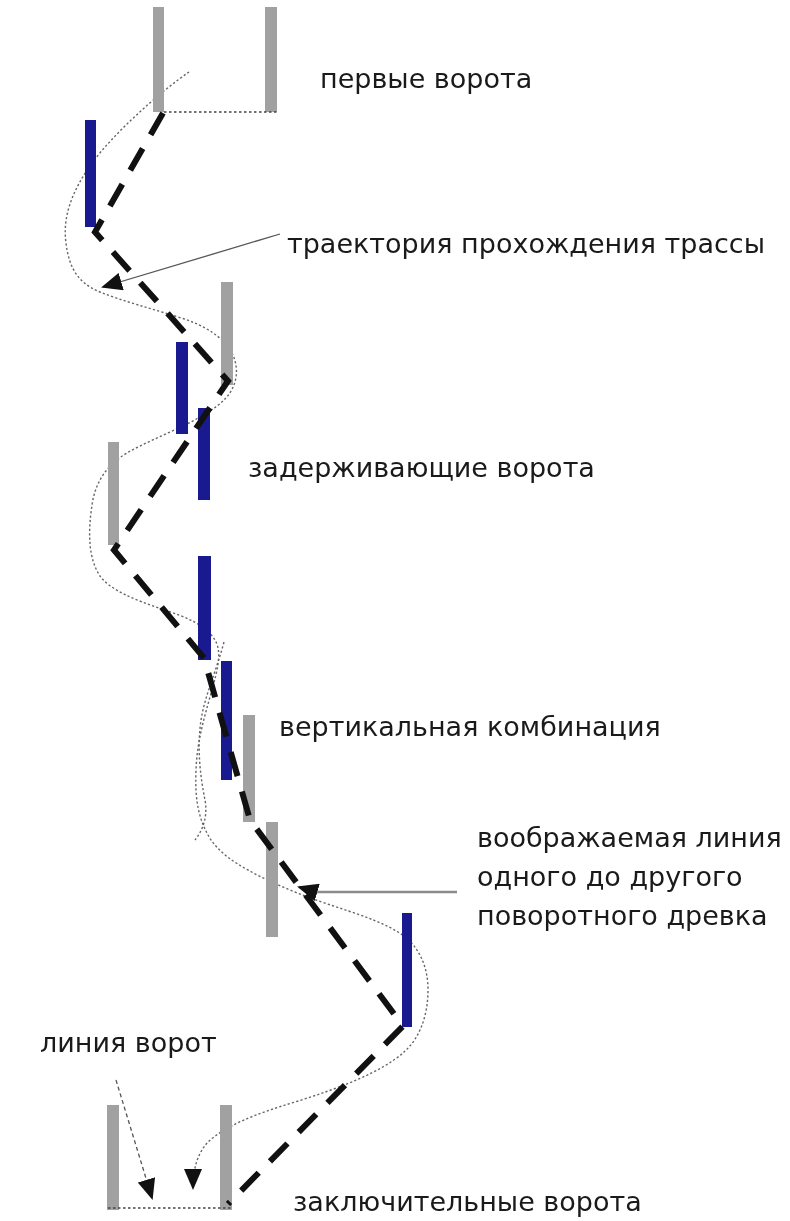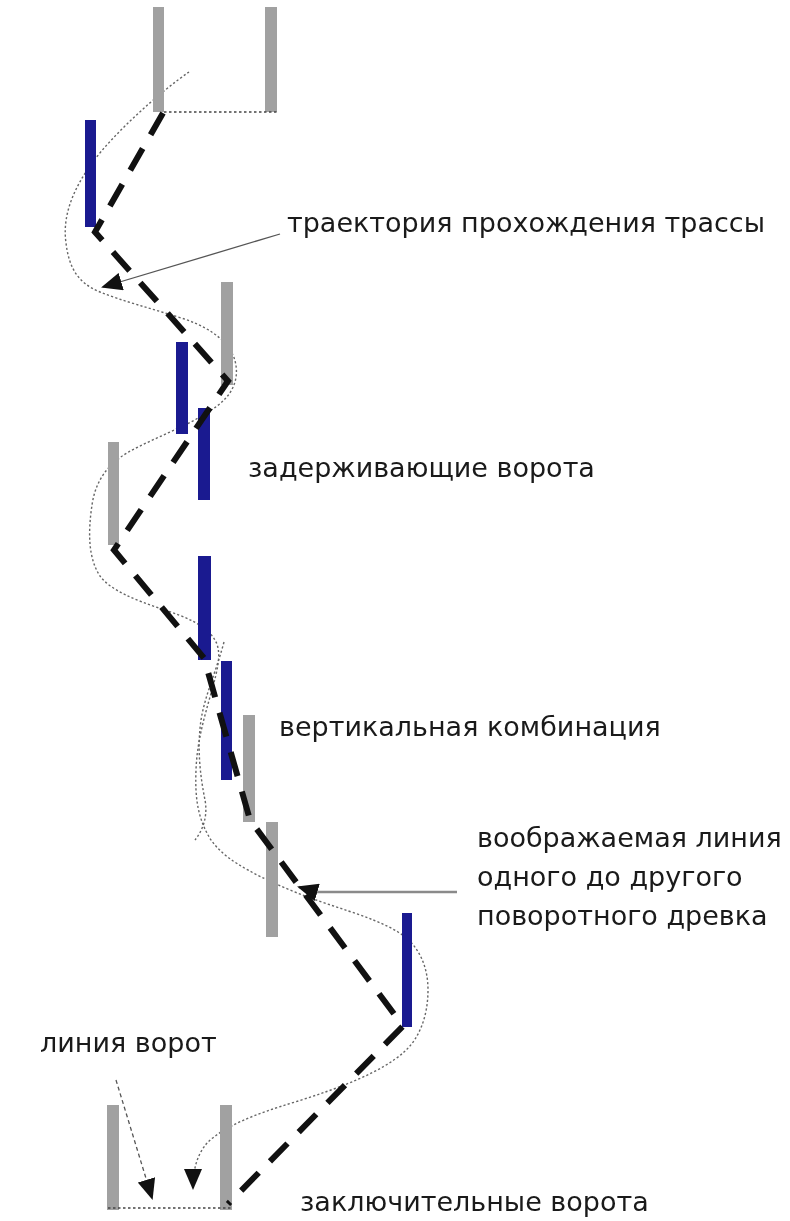--- a/index.html
+++ b/index.html
@@ -26,26 +26,26 @@
     position: absolute;
     color: #1a1a1a;
     font-size: 27px;
     line-height: 34px;
     white-space: nowrap;
   }
   .lbl-multi {
     line-height: 39px;
   }
   .lbl-first-gate      { left: 320px; top: 62px;  }
-  .lbl-trajectory      { left: 287px; top: 206px; }
+  .lbl-trajectory      { left: 287px; top: 227px; }
   .lbl-delaying-gate   { left: 248px; top: 451px; }
   .lbl-vertical-comb   { left: 279px; top: 710px; }
   .lbl-imaginary-line  { left: 477px; top: 818px; }
   .lbl-gate-line       { left: 8px;   top: 1026px; margin-left: 32px;}
-  .lbl-final-gate      { left: 300px; top: 1185px;}
+  .lbl-final-gate      { left: 293px; top: 1185px;}
 </style>
 </head>
 <body>
 
 <div id="stage">
 
   <svg id="diagram-svg" width="790" height="1221" viewBox="0 0 790 1221" xmlns="http://www.w3.org/2000/svg">
     <defs>
       <marker id="arrowhead" markerUnits="userSpaceOnUse" markerWidth="22" markerHeight="18" refX="19" refY="9" orient="auto">
         <path d="M0,0 L21,9 L0,18 Z" fill="#111111"></path>
@@ -79,20 +79,21 @@
         <polyline points="163,113 95,232 228,381 114,550 204,658 250,820 403,1026 228,1204" fill="none" stroke="#111111" stroke-width="6" stroke-dasharray="25,16" stroke-linecap="butt" stroke-linejoin="miter"></polyline>
       </g>
     <g id="g-pointers">
         <line x1="280" y1="234" x2="103" y2="287" stroke="#555555" stroke-width="1.3" marker-end="url(#arrowhead)"></line>
         <line x1="457" y1="892" x2="316" y2="892" stroke="#8a8a8a" stroke-width="2.6"></line>
         <line x1="316" y1="892" x2="299" y2="887" stroke="#8a8a8a" stroke-width="2.6" marker-end="url(#arrowhead)"></line>
         <line x1="116" y1="1080" x2="152" y2="1198" stroke="#555555" stroke-width="1.3" stroke-dasharray="4,3" marker-end="url(#arrowhead)"></line>
       </g>
   </svg>
 
+  <div class="lbl lbl-first-gate">первые ворота</div>
 
   <div class="lbl lbl-trajectory">траектория прохождения трассы</div>
 
   <div class="lbl lbl-delaying-gate">задерживающие ворота</div>
 
   <div class="lbl lbl-vertical-comb">вертикальная комбинация</div>
 
   <div class="lbl lbl-multi lbl-imaginary-line">
     <div>воображаемая линия от</div>
     <div>одного до другого</div>

